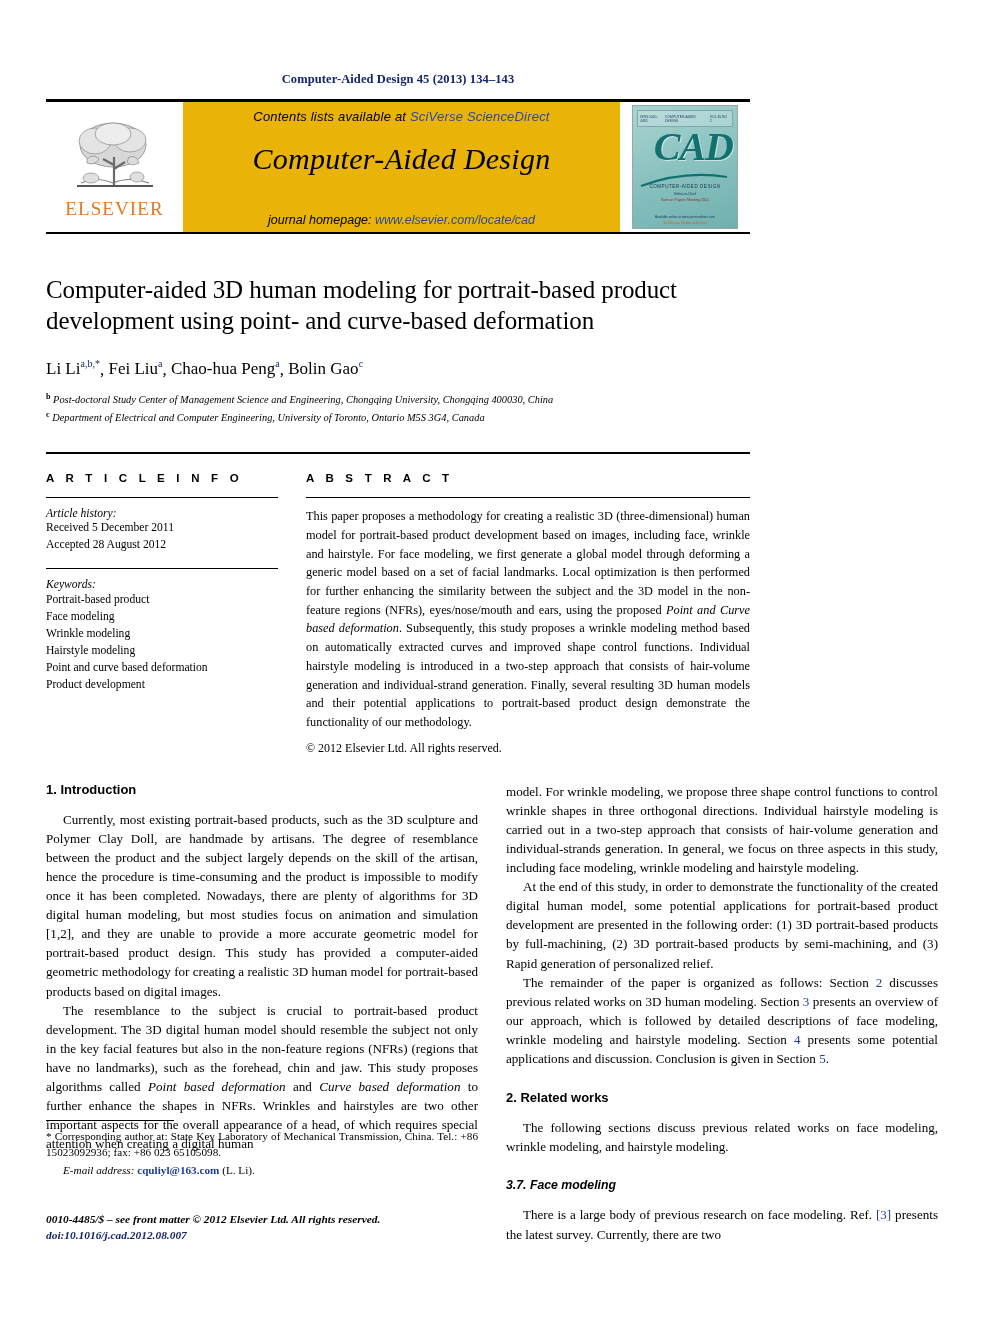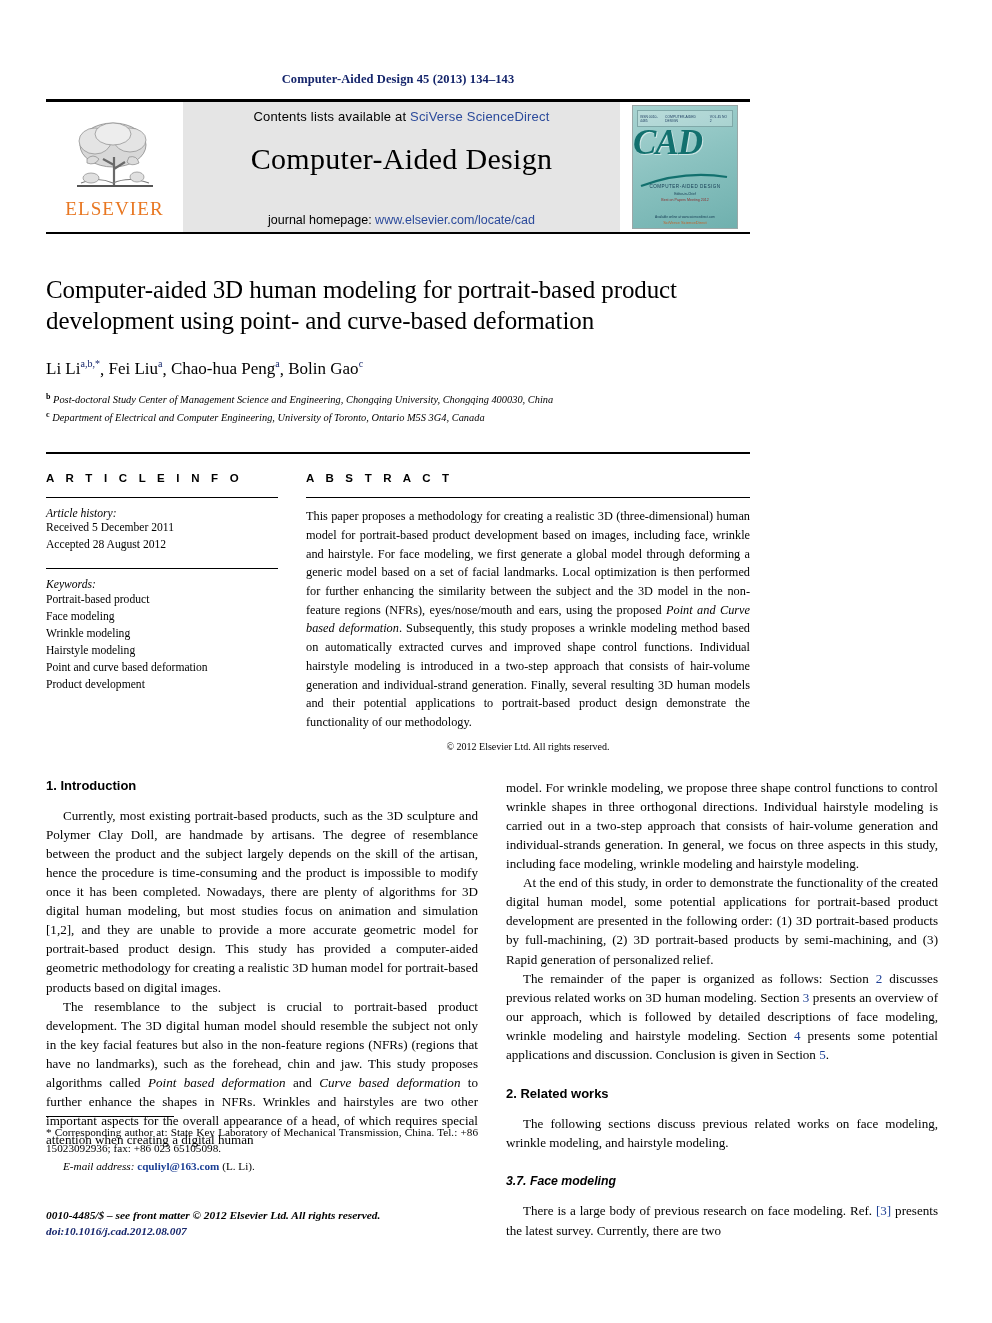--- a/index.html
+++ b/index.html
@@ -47,26 +47,27 @@
     width: 137px;
     flex: 0 0 137px;
     display: flex;
     align-items: center;
     justify-content: center;
     background: #fff;
     padding-top: 4px;
   }
   .mast-center {
     flex: 1 1 auto;
-    background: #e5e5e5;
+    background: #eab308;
     display: flex;
     flex-direction: column;
     align-items: center;
     justify-content: center;
     padding: 6px 0 4px 0;
+    font-style: italic;
   }
   .mast-right {
     width: 130px;
     flex: 0 0 130px;
     display: flex;
     align-items: center;
     justify-content: center;
     background: #fff;
   }
   .contents-line {
@@ -126,24 +127,24 @@
     font-family: "Liberation Sans", sans-serif;
     display: flex;
     align-items: center;
     justify-content: space-between;
     padding: 0 2px;
     background: rgba(255,255,255,0.22);
   }
   .cad-cover .cad-word {
     position: absolute;
     top: 17px;
-    left: 0; right: 16px;
-    text-align: left;
-    font-family: "Liberation Serif", serif;
-    font-size: 35px;
+    left: 0; right: 4px;
+    text-align: right;
+    font-family: "Liberation Serif", serif;
+    font-size: 40px;
     font-style: italic;
     font-weight: bold;
     color: #12706e;
     text-shadow: 1px 1px 0 rgba(255,255,255,0.55);
     letter-spacing: -1px;
   }
   .cad-cover .swoosh {
     position: absolute;
     top: 62px; left: 6px;
     width: 92px; height: 22px;
@@ -262,23 +263,23 @@
     font-family: "Liberation Serif", serif;
     font-size: 12.3px;
     line-height: 1.52;
     text-align: justify;
     color: #000;
     margin: 0;
   }
   .abstract-text i { font-style: italic; }
   .copyright {
     margin-top: 9px;
-    text-align: center;
-    font-family: "Liberation Serif", serif;
-    font-size: 10px;
+    text-align: left;
+    font-family: "Liberation Serif", serif;
+    font-size: 12px;
     color: #000;
   }
 
   
   .body-cols {
     margin-top: 26px;
     display: flex;
     gap: 28px;
     justify-content: space-between;
   }

